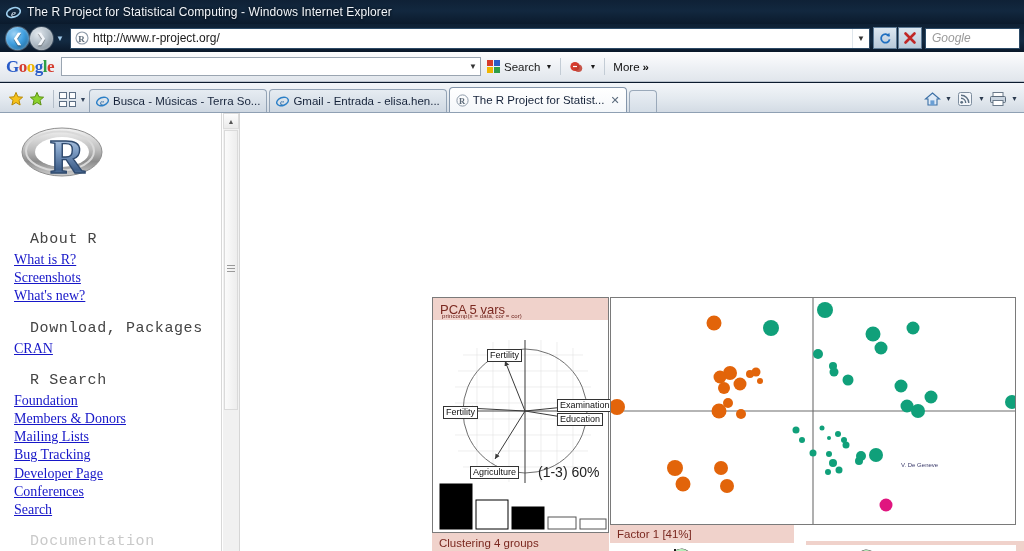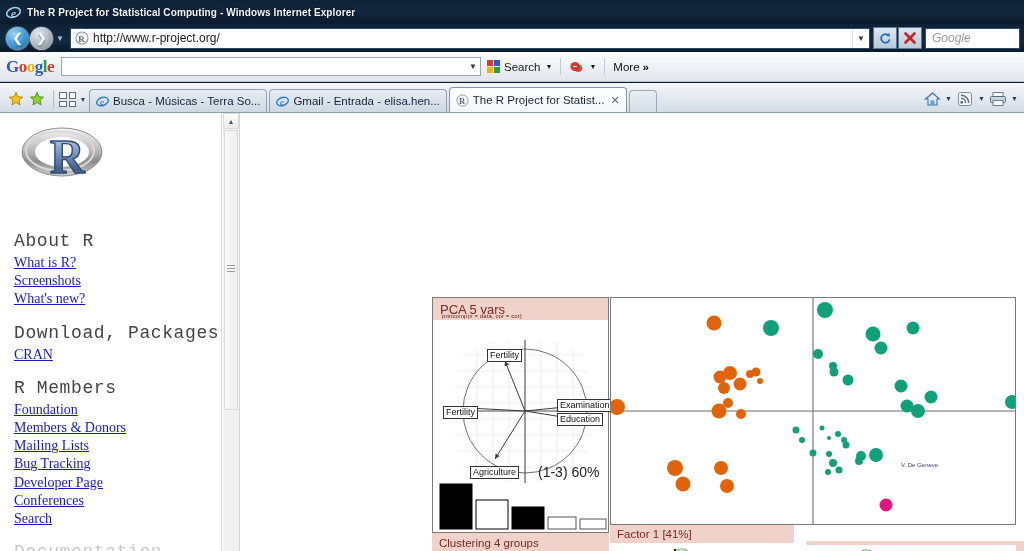--- a/index.html
+++ b/index.html
@@ -14,21 +14,21 @@
   
   .titlebar{
     position:absolute;left:0;top:0;width:1024px;height:24px;
     background:linear-gradient(to bottom,#0f2136 0%,#12283f 45%,#0b1a2c 100%);
     display:flex;align-items:center;padding-left:6px;box-sizing:border-box;
   }
   .title-ie-icon{
     width:15px;height:15px;margin-right:6px;position:relative;flex:none;
   }
   .title-text{
-    color:#f2f6fb;font-size:10px;font-weight:bold;letter-spacing:.1px;
+    color:#f2f6fb;font-size:12px;font-weight:normal;letter-spacing:.1px;
     text-shadow:0 0 3px rgba(0,0,0,.9);white-space:nowrap;
   }
 
   
   .navbar{
     position:absolute;left:0;top:24px;width:1024px;height:28px;
     background:linear-gradient(to bottom,#0e2034 0%,#132a42 60%,#0a1829 100%);
     display:flex;align-items:center;box-sizing:border-box;padding:0 4px;
   }
   .navbtn{width:23px;height:23px;border-radius:50%;flex:none;position:relative;}
@@ -156,22 +156,22 @@
     background:#ffffff;overflow:hidden;
   }
   .leftcol{
     position:absolute;left:0;top:0;width:222px;height:438px;
     border-right:1px solid #d8d8d8;box-sizing:border-box;
     background:#fff;
   }
   .logo-wrap{position:absolute;left:14px;top:8px;width:100px;height:62px;}
   .sidebar{position:absolute;left:14px;top:118px;width:200px;}
   .sb-head{
-    font-family:"Liberation Mono",monospace;font-size:18px;color:#444;
-    letter-spacing:.6px;margin:0 0 3px 0;white-space:nowrap;
+    font-family:"Liberation Mono",monospace;font-size:15px;color:#444;
+    letter-spacing:.6px;margin:0 0 3px 16px;white-space:nowrap;
   }
   .sb-link{
     display:block;font-family:"Liberation Serif",serif;font-size:14px;
     color:#1717c8;text-decoration:underline;line-height:1.3;white-space:nowrap;
   }
   .sb-gap{height:14px;}
 
   
   .pgscroll{
     position:absolute;left:223px;top:0;width:16px;height:438px;
@@ -434,21 +434,21 @@
 
       <div class="sidebar">
         <div class="sb-head">About R</div>
         <a class="sb-link">What is R?</a>
         <a class="sb-link">Screenshots</a>
         <a class="sb-link">What's new?</a>
         <div class="sb-gap"></div>
         <div class="sb-head">Download, Packages</div>
         <a class="sb-link">CRAN</a>
         <div class="sb-gap"></div>
-        <div class="sb-head">R Members</div>
+        <div class="sb-head">R Search</div>
         <a class="sb-link">Foundation</a>
         <a class="sb-link">Members &amp; Donors</a>
         <a class="sb-link">Mailing Lists</a>
         <a class="sb-link">Bug Tracking</a>
         <a class="sb-link">Developer Page</a>
         <a class="sb-link">Conferences</a>
         <a class="sb-link">Search</a>
         <div class="sb-gap"></div>
         <div class="sb-head" style="color:#c9c9c9">Documentation</div>
       </div>

